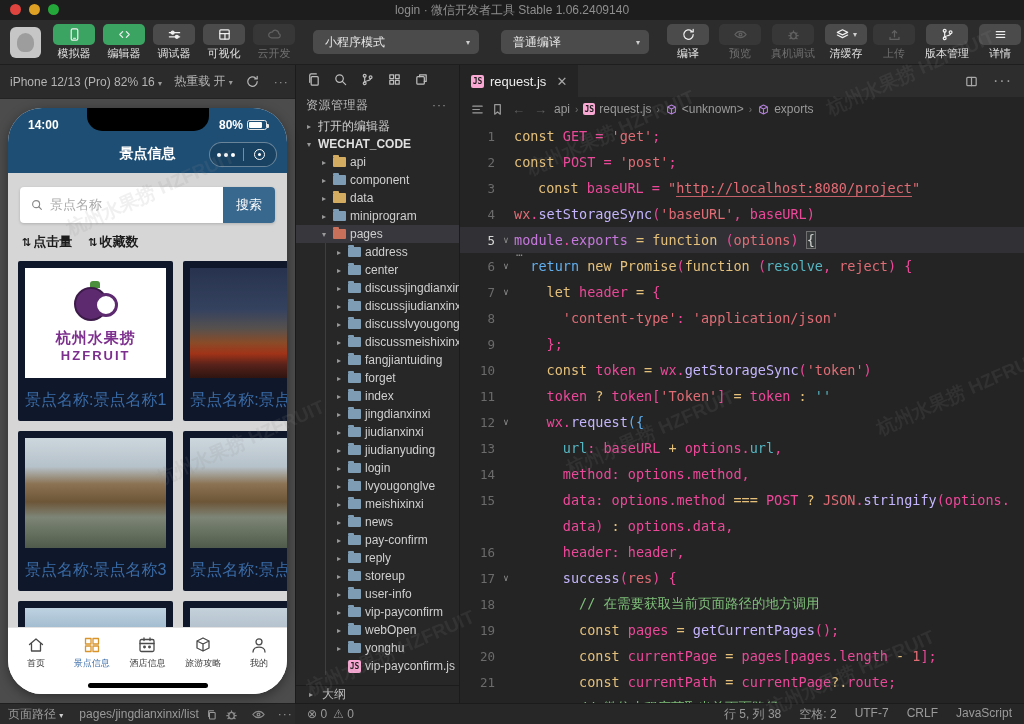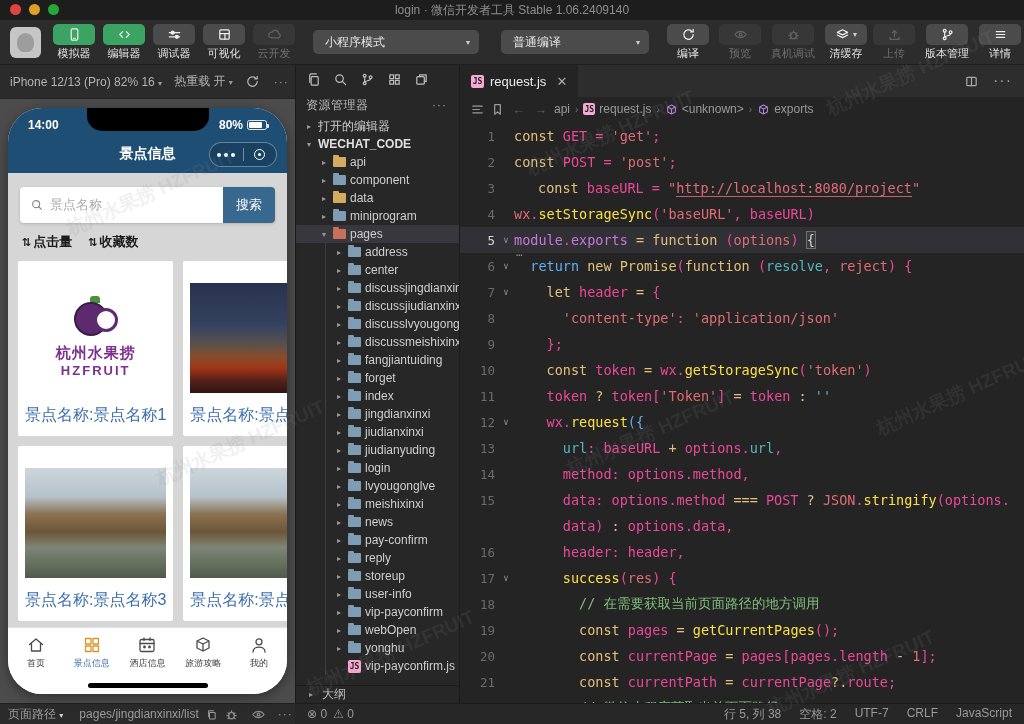--- a/index.html
+++ b/index.html
@@ -58,21 +58,21 @@
   .capsule .ring i::after{content:"";position:absolute;left:2.5px;top:2.5px;width:3px;height:3px;background:#fff;border-radius:50%}
   .pBody{flex:1;background:#d6d6d6;overflow:hidden;padding:0 10px}
   .searchRow{margin:14px 2px 10px;display:flex;height:36px;background:#fff;border-radius:4px;align-items:center;box-shadow:0 1px 3px rgba(0,0,0,.18);overflow:hidden}
   .searchRow .mag{margin:0 6px 0 10px;color:#8a8a8a}
   .ph{color:#a9a9a9;font-size:13px;flex:1}
   .searchBtn{width:52px;height:36px;background:#39688f;color:#fff;font-size:13px;display:flex;align-items:center;justify-content:center;flex:none}
   .sortRow{display:flex;gap:16px;font-size:13px;font-weight:bold;color:#1b1b1b;margin:2px 4px 10px}
   .sortRow .it{display:flex;align-items:center;gap:2px}
   .sortRow .ud{font-size:11px}
   .grid{display:grid;grid-template-columns:1fr 1fr;gap:10px}
-  .card{background:#ffffff;padding:22px 7px 0;border-radius:2px}
+  .card{background:#0f172a;padding:7px 7px 0;border-radius:2px}
   .cimg{height:110px;background:#eee}
   .ccap{text-align:center;color:#3a6ca8;font-size:16px;padding:12px 0 10px;white-space:nowrap;overflow:hidden}
   .img-night{background:linear-gradient(180deg,#27334e 0%,#35425f 38%,#57514e 55%,#8a4b28 68%,#a03318 78%,#57221a 88%,#2e1410 100%)}
   .img-bridge{background:linear-gradient(180deg,#ccd6dd 0%,#b6c2ca 26%,#8a7252 42%,#6d5538 58%,#7d8577 72%,#66715f 86%,#4f5a4c 100%)}
   .img-pavilion{background:linear-gradient(180deg,#bed2e1 0%,#9db7cb 22%,#48584e 42%,#5e564a 62%,#7b7e73 80%,#999c92 100%)}
   .img-gate{background:linear-gradient(180deg,#c4d1db 0%,#adbbc7 28%,#6d7a80 52%,#8d979c 70%,#b5bbbe 88%,#c9cdcf 100%)}
   .logoBox{height:110px;display:flex;flex-direction:column;align-items:center;justify-content:center;background:#fff}
   .mango{width:44px;height:40px;position:relative;margin-bottom:6px}
   .mango .body{position:absolute;left:0;top:4px;width:34px;height:34px;background:#5d2a70;border-radius:50%;border:2px solid #3c1b49}
   .mango .cut{position:absolute;right:0;top:10px;width:24px;height:24px;background:#fff;border:3px solid #5d2a70;border-radius:50%}
@@ -124,21 +124,21 @@
   .code{flex:1;overflow:hidden;font-family:"DejaVu Sans Mono",monospace;font-size:13.5px;position:relative;padding-top:2px}
   .cl{height:26px;display:flex;align-items:center;position:relative}
   .cl.hl{background:#313135}
   .cl.hl .lnum{color:#d8d8d8}
   .lnum{width:38px;text-align:right;color:#6b6b6b;flex:none;padding-right:3px;font-size:12.5px}
   .foldc{width:16px;color:#8f8f8f;font-size:9px;text-align:center;flex:none}
   .ltext{white-space:pre;color:#d4d4d4}
   .ell{position:absolute;left:56px;top:19px;font-size:11px;color:#8a8a8a;letter-spacing:1px}
   .tk-k{color:#e5c07b}.tk-p{color:#ec4899}.tk-s{color:#e06c75}
   .tk-su{color:#e06c75;border-bottom:1px solid #c35f66}
-  .tk-f{color:#fde047}.tk-m{color:#c678dd}.tk-c{color:#7fbf7a}
+  .tk-f{color:#c4b5fd}.tk-m{color:#c678dd}.tk-c{color:#7fbf7a}
   .tk-b{color:#61afef}.tk-y{color:#56b6c2}.tk-n{color:#e06c75}
   .tk-bx{color:#d4d4d4;outline:1px solid #707070;background:rgba(110,130,110,.12)}
 
   
   .statusBar{height:21px;background:#272727;border-top:1px solid #1b1b1b;display:flex;align-items:center;font-size:12px;color:#9a9a9a;padding:0 12px;gap:6px;flex:none;white-space:nowrap;overflow:hidden}
   .sbRight{margin-left:auto;display:flex;gap:18px}
 
   
   .wm{position:absolute;inset:0;pointer-events:none;z-index:50}
   .wm span{position:absolute;font-size:19px;font-weight:bold;color:rgba(140,140,140,.13);transform:rotate(-24deg);white-space:nowrap}

